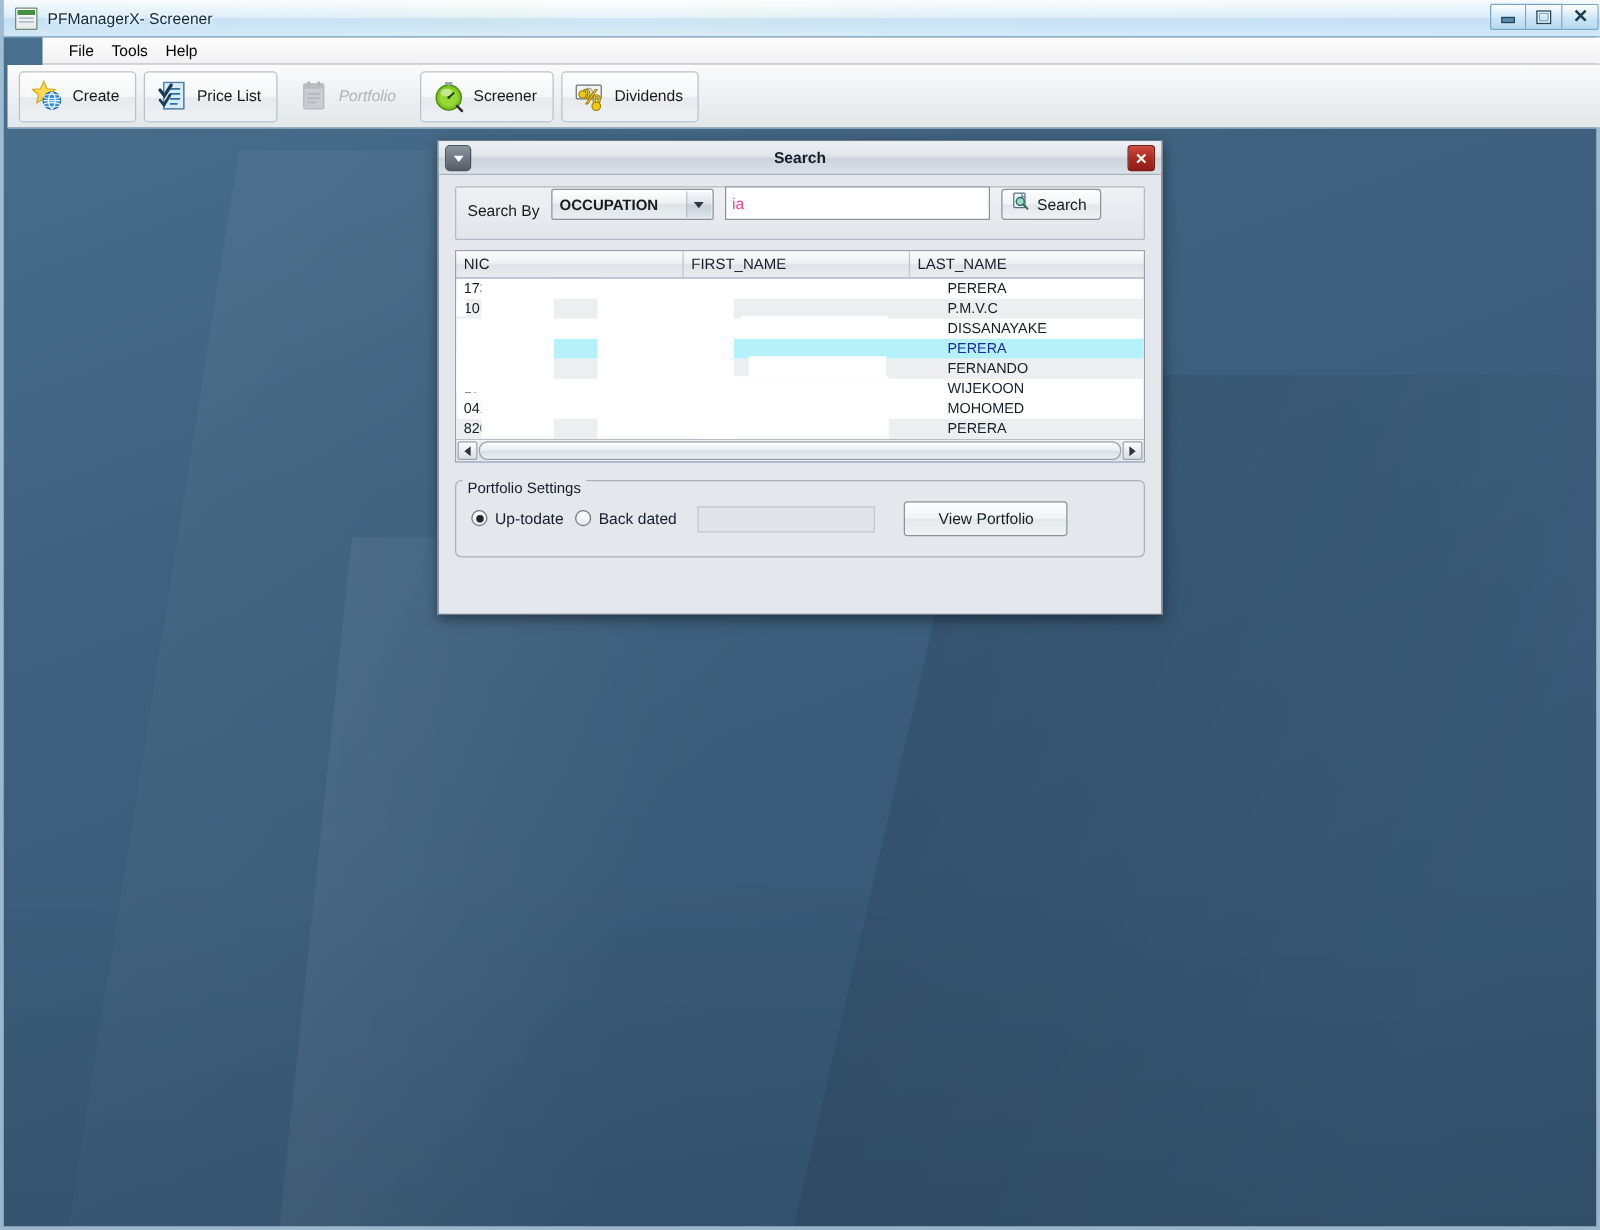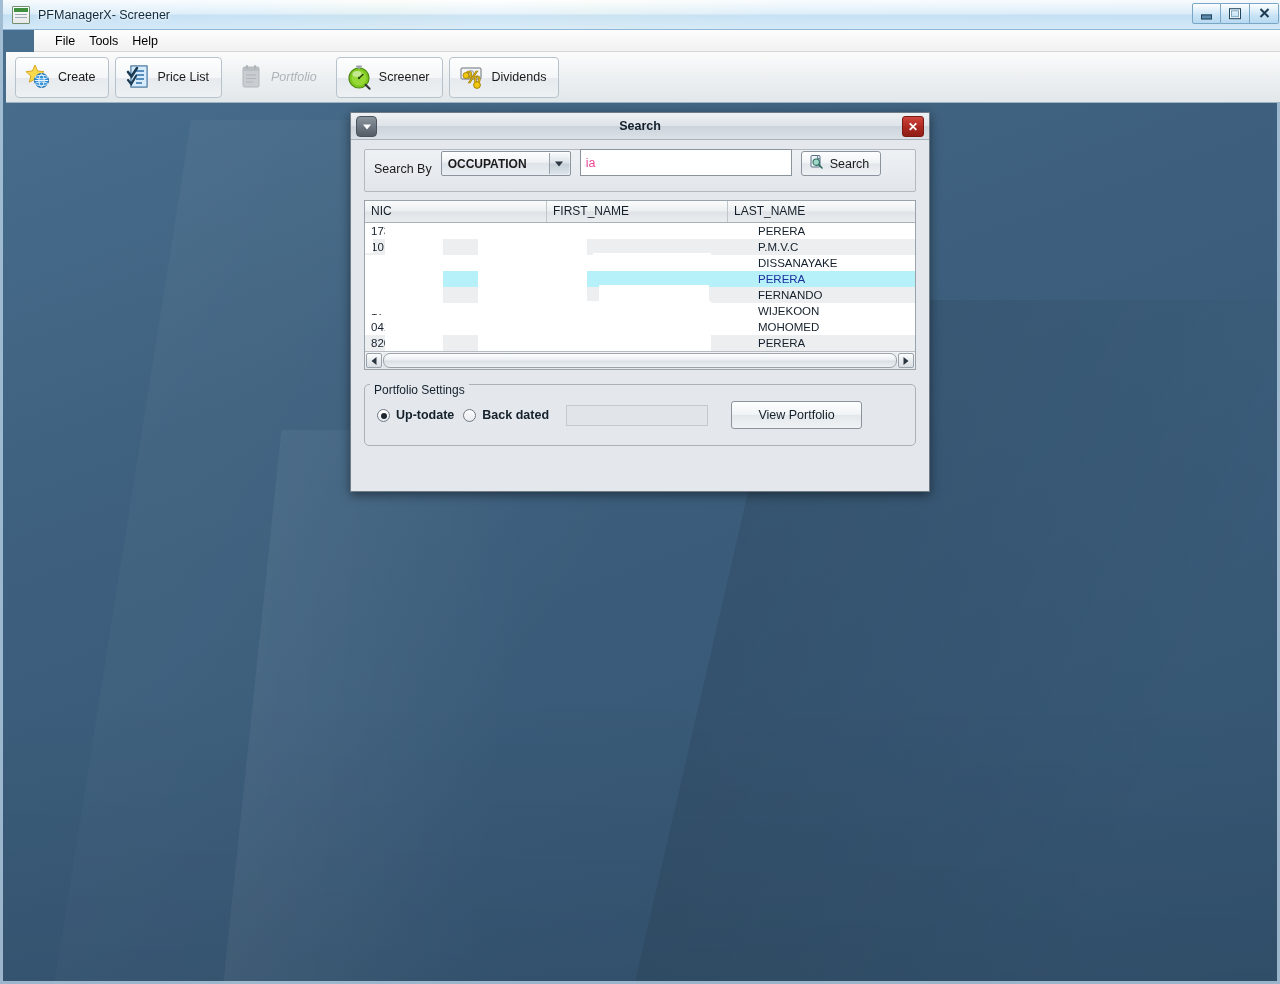--- a/index.html
+++ b/index.html
@@ -480,21 +480,21 @@
     margin-top: 13px;
     box-sizing: border-box;
     height: 62px;
     border: 1px solid #aab1b8;
     border-radius: 5px;
     display: flex;
     align-items: center;
     padding: 0 12px;
     gap: 9px;
   }
-  .radio-group { display: flex; align-items: flex-end; gap: 6px; cursor: default; font-weight: bold; }
+  .radio-group { display: flex; align-items: flex-start; gap: 6px; cursor: default; }
   .radio {
     width: 13px; height: 13px;
     box-sizing: border-box;
     border-radius: 50%;
     border: 1px solid #717a83;
     background: linear-gradient(180deg, #ffffff 0%, #e7eaee 100%);
     position: relative;
     flex: none;
   }
   .radio.checked::after {

